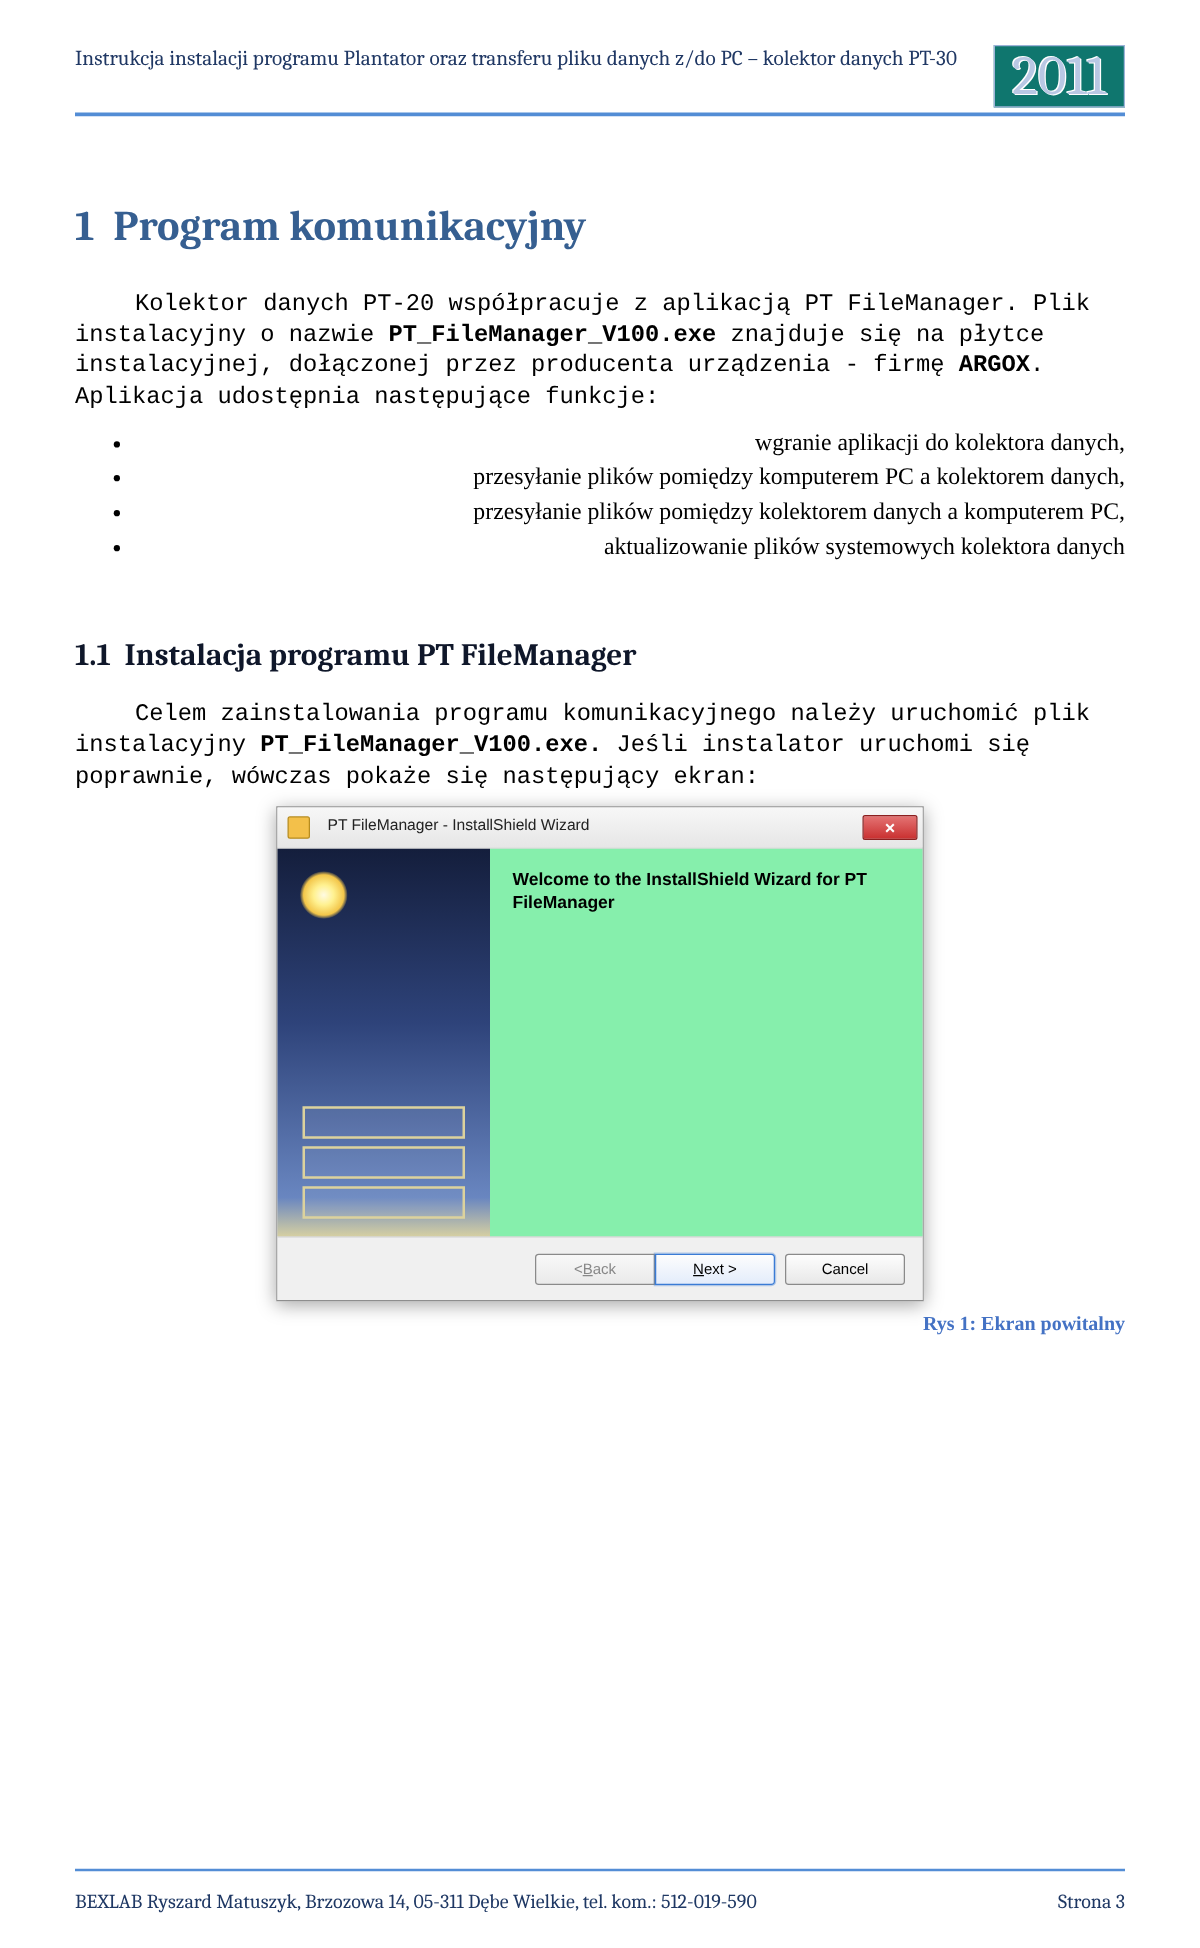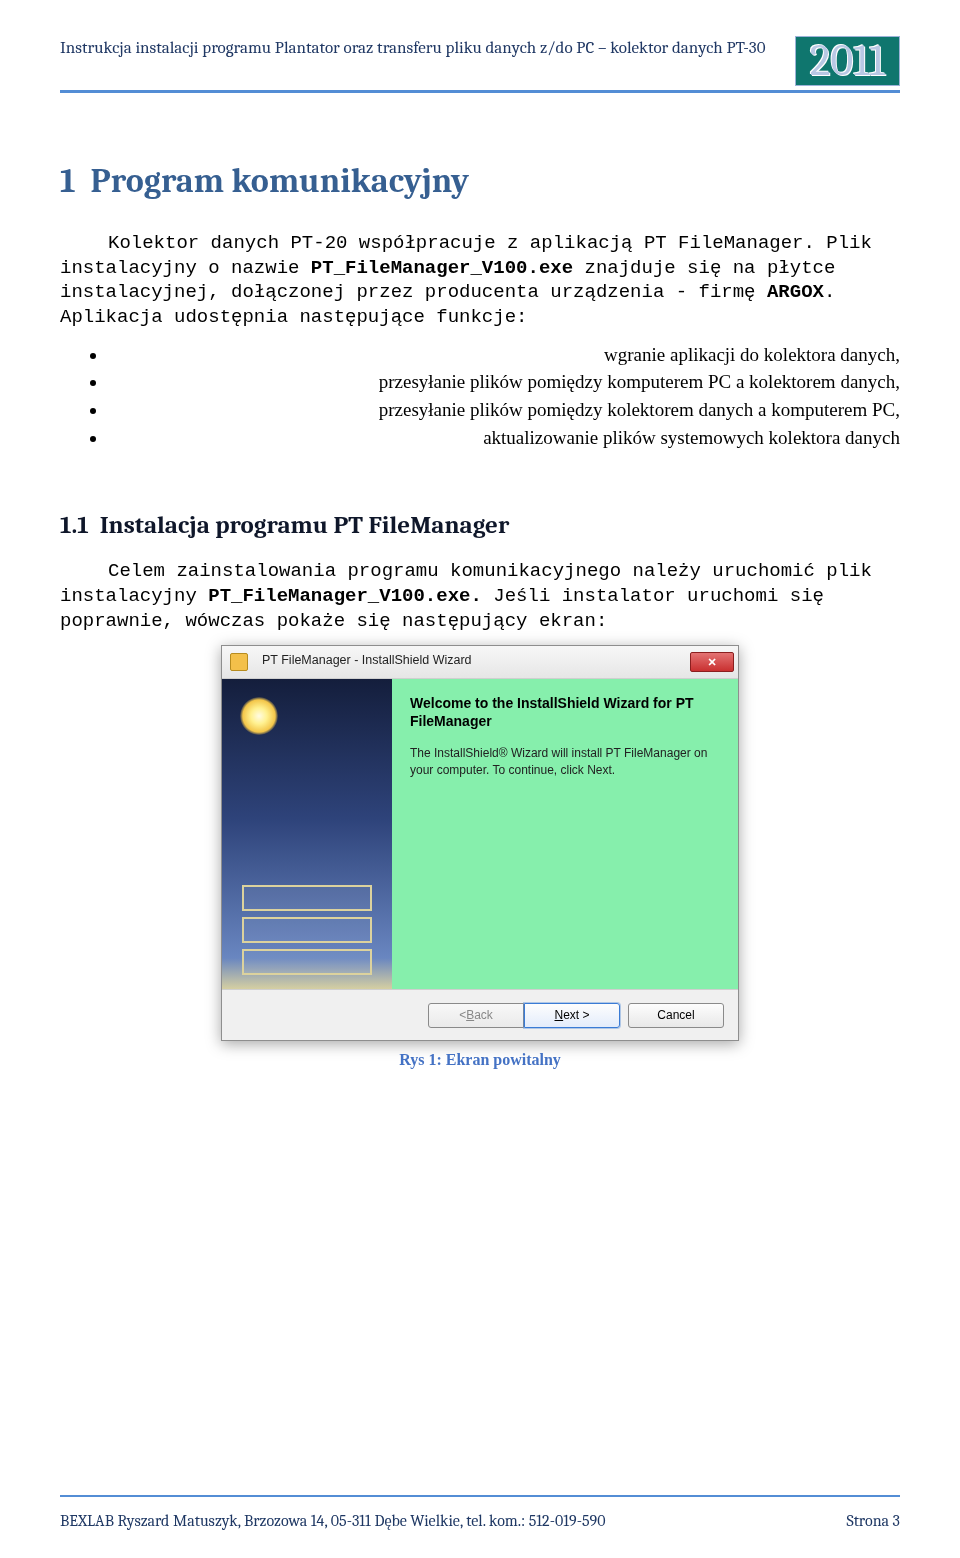--- a/index.html
+++ b/index.html
@@ -65,21 +65,21 @@
     font-family: "Times New Roman", serif;
     font-size: 19px;
     line-height: 1.35;
     margin: 8px 0 0 28px;
     padding-left: 20px;
     text-align: right;
   }
   ul.bullets li { margin-bottom: 2px; }
   .caption {
     font-family: "Times New Roman", serif;
-    text-align: center;
+    text-align: right;
     color: #4472C4;
     font-weight: bold;
     font-size: 16px;
     margin: 10px 0 14px 0;
   }
   .footer {
     position: absolute;
     bottom: 28px;
     left: 60px;
     right: 60px;
@@ -229,21 +229,20 @@
           <div class="side-sun"></div>
           <div class="side-boxes">
             <div class="sbox"></div>
             <div class="sbox"></div>
             <div class="sbox"></div>
           </div>
         </div>
         <div class="content-area">
           <div class="welcome">Welcome to the InstallShield Wizard for PT</div>
           <div class="welcome">FileManager</div>
-          <div class="desc">The InstallShield® Wizard will install PT FileManager on your computer.  To continue, click Next.</div>
         </div>
       </div>
       <div class="btn-bar">
         <div style="display:flex;">
           <div class="btn disabled back-group">
             <span>&lt; </span>
               <span class="mnemonic">B</span>
               <span>ack</span>
           </div>
           <div class="btn default next-group">

